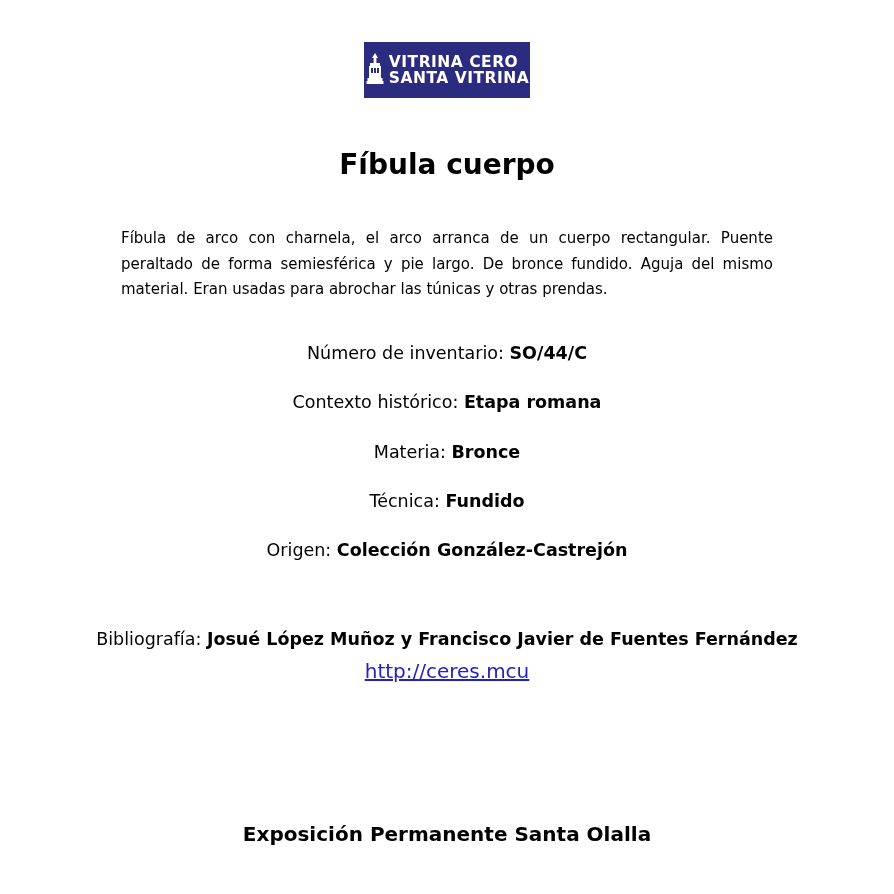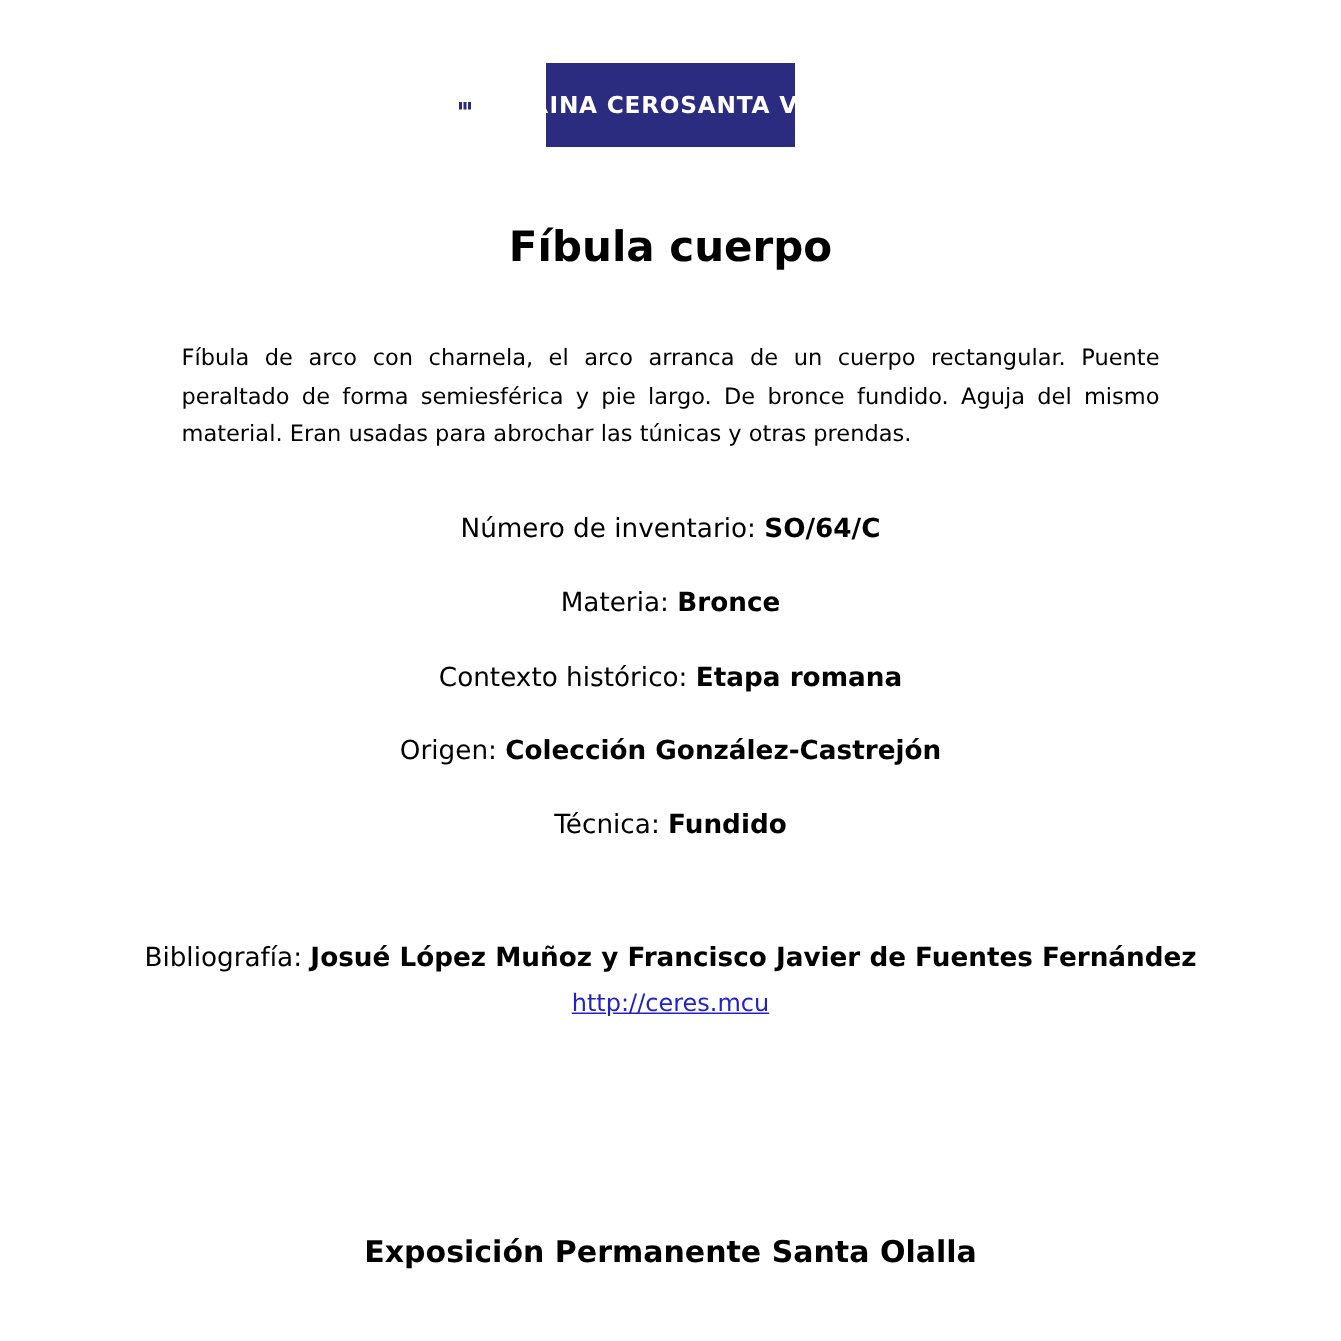--- a/index.html
+++ b/index.html
@@ -43,21 +43,21 @@
     gap: 4px;
   }
   .logo-mark {
     width: 20px;
     height: 36px;
     flex: 0 0 auto;
     display: block;
   }
   .logo-text {
     display: flex;
-    flex-direction: row;
+    flex-direction: column;
     align-items: flex-start;
     line-height: 1.05;
   }
   .logo-line {
     color: #ffffff;
     font-family: "DejaVu Sans", sans-serif;
     font-weight: bold;
     font-size: 15.5px;
     letter-spacing: 0.5px;
     white-space: nowrap;
@@ -104,21 +104,21 @@
     margin-top: 40px;
   }
   .meta-label { font-weight: normal; }
   .meta-value { font-weight: bold; }
 
   .link-row {
     margin-top: 3px;
     text-align: center;
   }
   .link {
-    font-size: 16px;
+    font-size: 20px;
     color: #2222cc;
     text-decoration: underline;
     cursor: pointer;
   }
 
   
   .footer {
     position: absolute;
     left: 0;
     right: 0;
@@ -155,42 +155,42 @@
   </div>
 
   <h1 class="title">Fíbula cuerpo</h1>
 
   <p class="description">Fíbula de arco con charnela, el arco arranca de un cuerpo rectangular. Puente peraltado de forma semiesférica y pie largo. De bronce fundido. Aguja del mismo material. Eran usadas para abrochar las túnicas y otras prendas.</p>
 
   <div class="meta-list">
 
     <div class="meta-row">
       <span class="meta-label">Número de inventario:</span>
-      <span class="meta-value">SO/64/C</span>
-    </div>
-
+      <span class="meta-value">SO/44/C</span>
+    </div>
+
+
+    <div class="meta-row">
+      <span class="meta-label">Contexto histórico:</span>
+      <span class="meta-value">Etapa romana</span>
+    </div>
 
     <div class="meta-row">
       <span class="meta-label">Materia:</span>
       <span class="meta-value">Bronce</span>
     </div>
 
     <div class="meta-row">
-      <span class="meta-label">Contexto histórico:</span>
-      <span class="meta-value">Etapa romana</span>
+      <span class="meta-label">Técnica:</span>
+      <span class="meta-value">Fundido</span>
     </div>
 
     <div class="meta-row">
       <span class="meta-label">Origen:</span>
       <span class="meta-value">Colección González-Castrejón</span>
-    </div>
-
-    <div class="meta-row">
-      <span class="meta-label">Técnica:</span>
-      <span class="meta-value">Fundido</span>
     </div>
 
     <div class="meta-row">
       <span class="meta-label">Bibliografía:</span>
       <span class="meta-value">Josué López Muñoz y Francisco Javier de Fuentes Fernández</span>
       <div class="link-row">
         <a class="link" href="#">http://ceres.mcu</a>
       </div>
     </div>
 

